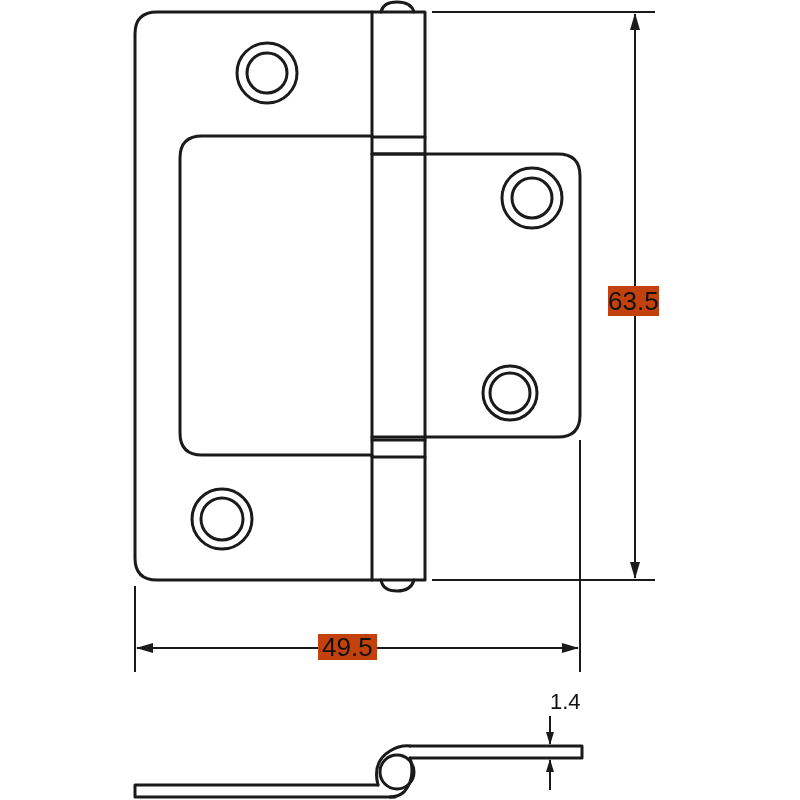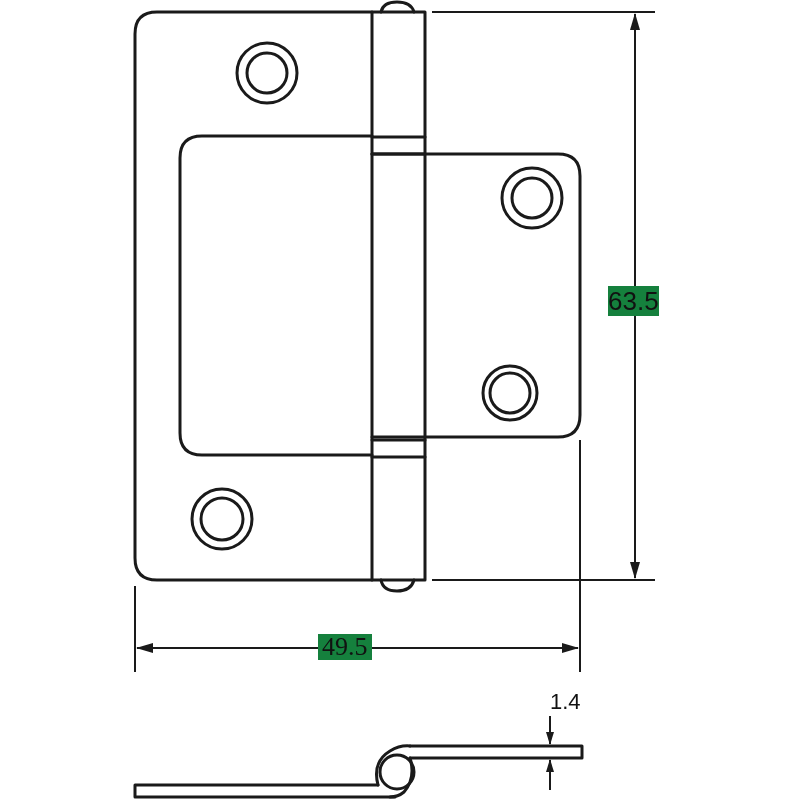--- a/index.html
+++ b/index.html
@@ -4,26 +4,26 @@
   <style>
     html, body { margin: 0; padding: 0; background: #ffffff; }
     body { width: 800px; height: 800px; overflow: hidden; position: relative; }
     .drawing { position: absolute; left: 0; top: 0; width: 800px; height: 800px; }
     .ln { stroke: #1a1a1a; stroke-width: 3; fill: none; stroke-linejoin: round; stroke-linecap: round; }
     .thin { stroke: #1a1a1a; stroke-width: 2; fill: none; }
     .dim-label {
       position: absolute;
       font-family: "Liberation Sans", sans-serif;
       color: #111111;
-      background: #15803d;
+      background: #c2410c;
       line-height: 1;
       white-space: nowrap;
     }
     #dim-height { left: 608px; top: 286px; font-size: 26px; padding: 2px 0; }
-    #dim-width { left: 318px; top: 634px; font-size: 26px; padding: 0 4px; font-family: Liberation Serif, serif; }
+    #dim-width { left: 318px; top: 634px; font-size: 26px; padding: 0 4px; }
     #dim-thickness { left: 533px; top: 691px; font-size: 22px; background: transparent; margin-left: 17px; }
   </style>
 </head>
 <body>
 
 <svg class="drawing" viewBox="0 0 800 800" xmlns="http://www.w3.org/2000/svg">
 
   <g>
 
     <path class="ln" d="M372 12 L157 12 Q135 12 135 34 L135 558 Q135 580 157 580 L372 580"></path>

